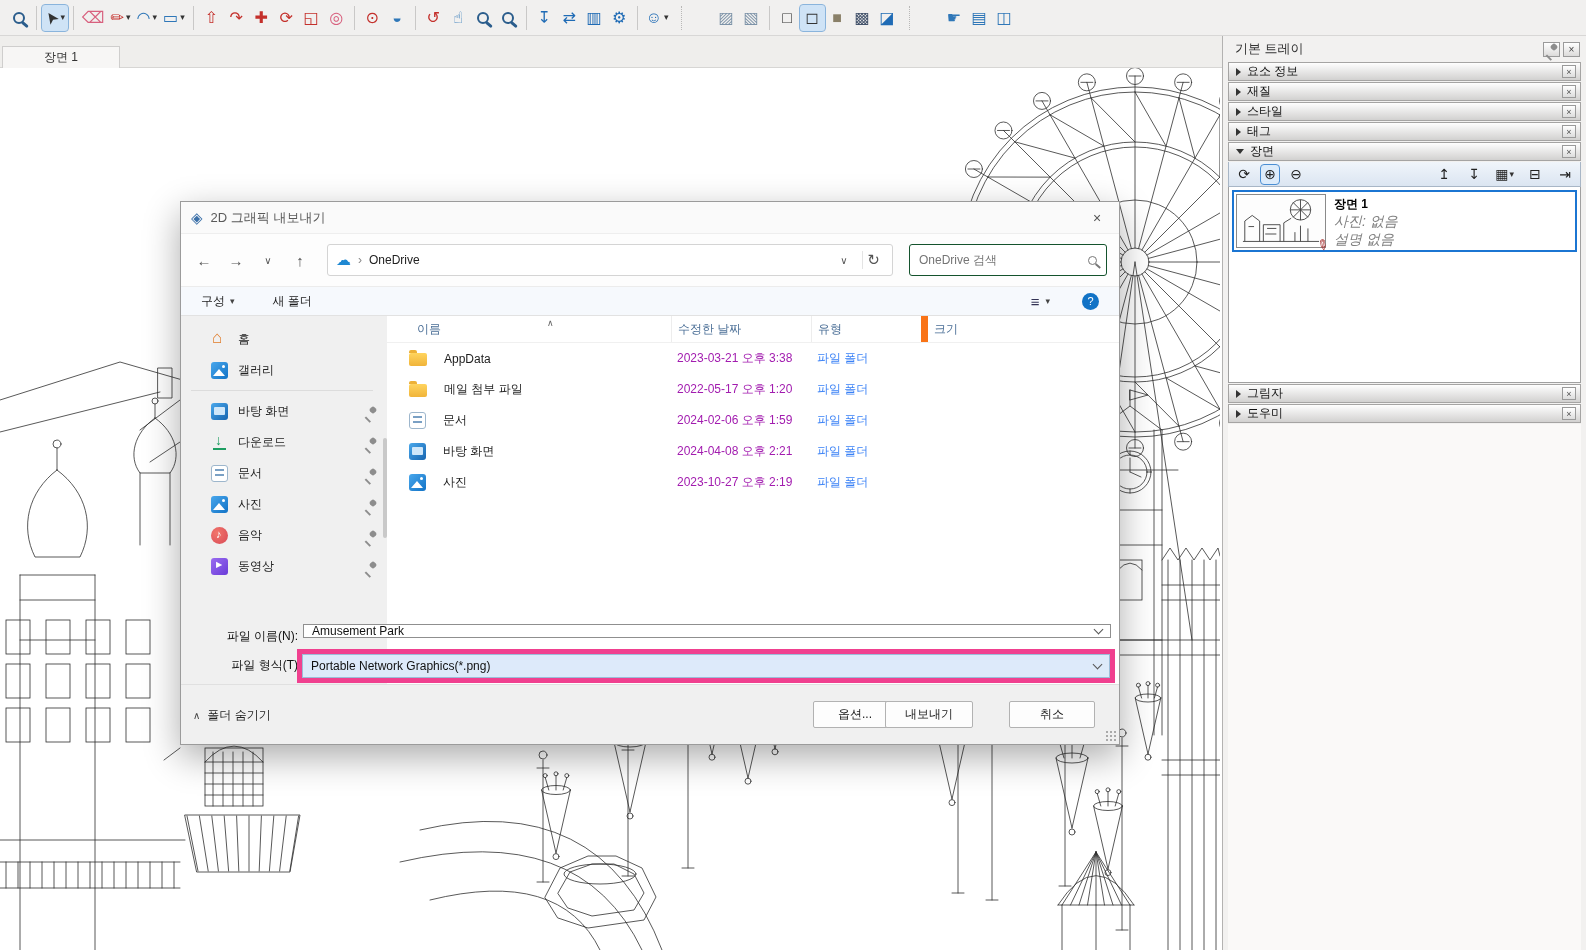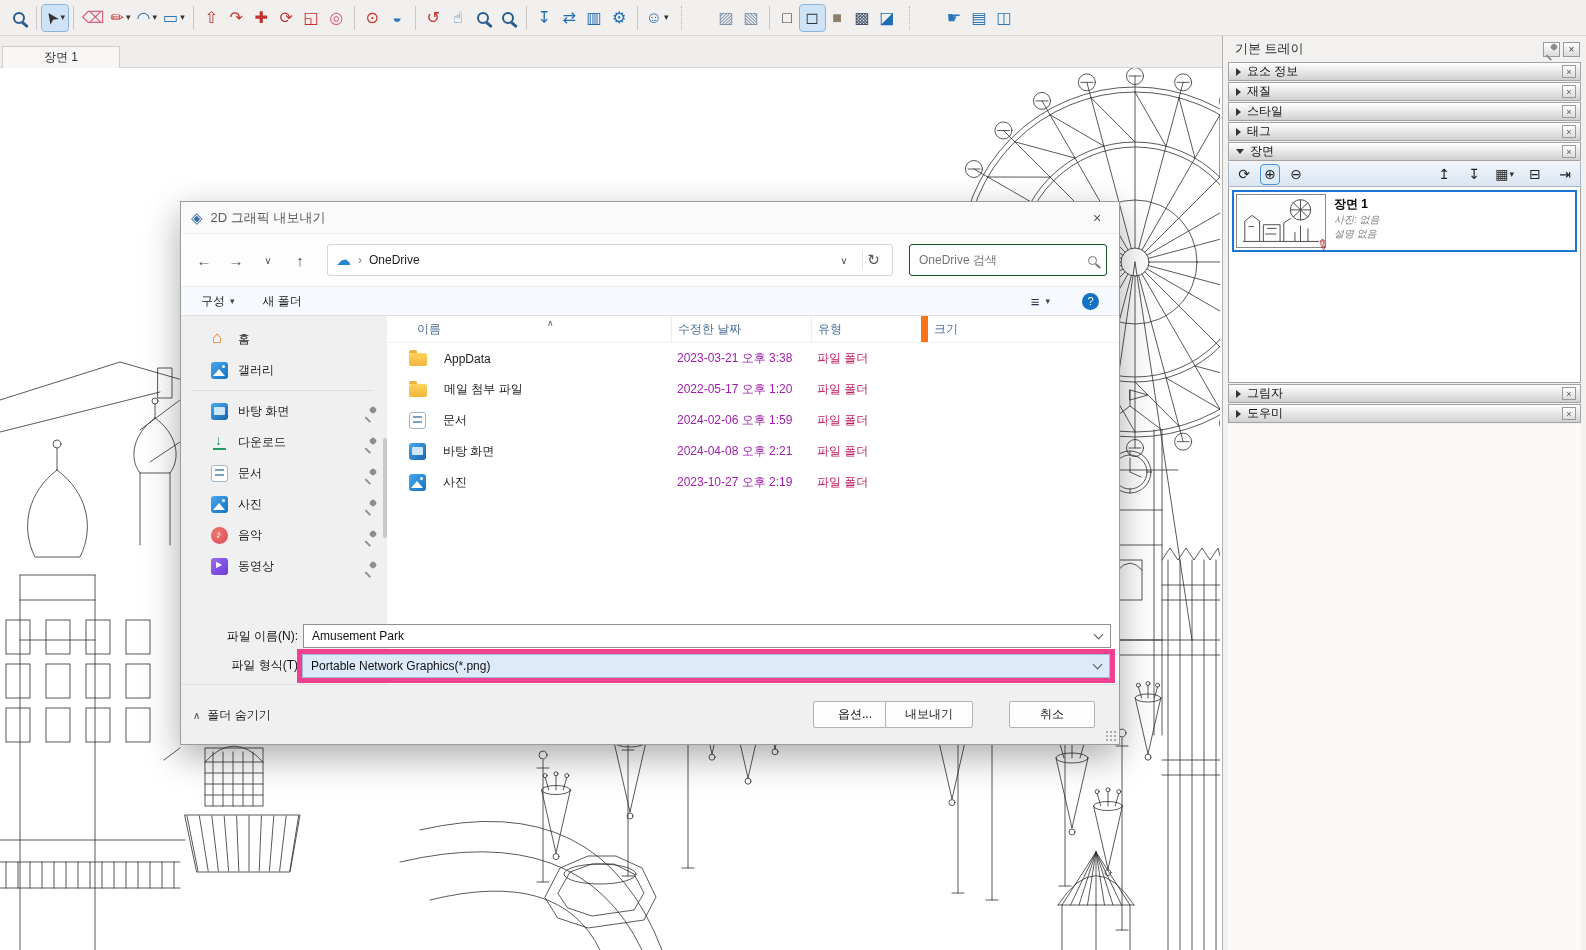--- a/index.html
+++ b/index.html
@@ -53,21 +53,21 @@
   #scene-toolbar .sp{flex:1;}
   .stbtn{min-width:18px;height:19px;display:flex;align-items:center;justify-content:center;
     font-size:14px;color:#222;border-radius:3px;gap:1px;}
   .stbtn.on{background:#ddecfb;outline:1px solid #4b8fd4;}
   #scene-list{height:196px;margin:0 5px;background:#fff;border:1px solid #a0a0a0;border-top:none;padding:3px;}
   #scene-card{height:62px;border:2px solid #1b75d2;display:flex;gap:8px;padding:2px;background:#fff;}
   #scene-thumb{width:90px;height:54px;border:1px solid #8a8a8a;background:#fdfdfd;position:relative;flex:none;}
   #scene-thumb .pencil{position:absolute;right:-4px;bottom:-6px;color:#a62b2b;font-size:14px;
     display:inline-block;transform:rotate(80deg);}
   .scene-name{font-weight:bold;font-size:12px;color:#000;margin-top:2px;}
-  .scene-sub{font-size:10px;font-style:italic;color:#808080;}
+  .scene-sub{font-size:14px;font-style:italic;color:#808080;}
   #tray-fill{flex:1;background:#faf9f8;margin:0 5px;}
 
   
   #dialog{position:absolute;left:180px;top:201px;width:940px;height:544px;background:#f0f0f0;
     border:1px solid #9b9b9b;box-shadow:0 12px 34px rgba(0,0,0,.33);}
   #dlg-titlebar{height:32px;background:#fafafa;border-bottom:1px solid #eee;display:flex;align-items:center;
     padding-left:10px;gap:8px;}
   .su-logo{color:#3a6fa8;font-size:15px;}
   #dlg-title{font-size:13px;color:#5a5a5a;flex:1;}
   #dlg-close{width:44px;height:31px;display:flex;align-items:center;justify-content:center;
@@ -111,23 +111,23 @@
   #list-head{height:27px;display:flex;align-items:center;font-size:12px;color:#4a6e96;position:relative;
     border-bottom:1px solid #f0f0f0;}
   .col-name{width:284px;padding-left:30px;position:relative;font-family:Liberation Serif, serif;}
   .col-date{width:140px;border-left:1px solid #ededed;padding-left:6px;height:100%;display:flex;align-items:center;}
   .col-type{width:110px;border-left:1px solid #ededed;padding-left:6px;height:100%;display:flex;align-items:center;}
   .col-size{width:90px;border-left:7px solid #f97316;padding-left:6px;height:100%;display:flex;align-items:center;}
   .sort-caret{position:absolute;left:160px;top:-3px;font-size:9px;color:#666;}
   .file-row{height:31px;display:flex;align-items:center;font-size:12px;}
   .file-row .cell-name{width:284px;display:flex;align-items:center;gap:17px;padding-left:22px;color:#1d1d1d;}
   .file-row .cell-date{width:140px;color:#a21caf;padding-left:6px;}
-  .file-row .cell-type{width:110px;color:#be185d;padding-left:6px;}
+  .file-row .cell-type{width:110px;color:#3b82f6;padding-left:6px;}
   .fld-label{position:absolute;font-size:12px;color:#111;text-align:right;width:95px;}
-  #fname-combo{position:absolute;left:122px;top:422px;width:808px;height:24px;background:#fff;
+  #fname-combo{position:absolute;left:122px;top:422px;width:808px;height:14px;background:#fff;
     border:1px solid #8f8f8f;display:flex;align-items:center;padding:0 8px;font-size:12px;color:#111;pointer-events:auto;}
   #ftype-wrap{position:absolute;left:116px;top:447px;width:818px;height:34px;background:#f0408f;
     padding:5px;pointer-events:auto;}
   #ftype-combo{width:100%;height:100%;background:#ddeafa;border:1px solid #9bbdd8;display:flex;
     align-items:center;padding:0 8px;font-size:12px;color:#111;}
   .combo-sp{flex:1;}
   .chev{width:7px;height:7px;border-right:1.5px solid #555;border-bottom:1.5px solid #555;
     transform:rotate(45deg);margin-top:-4px;}
   
   #dlg-footer{position:absolute;left:0;bottom:0;width:100%;height:60px;background:#f0f0f0;
@@ -910,21 +910,21 @@
       <input placeholder="OneDrive 검색" style="">
       <span class="mag-gray"></span>
     </div>
   </div>
 
   <div id="cmd-bar">
     <span style="display:flex;align-items:center;gap:5px;">
       <span>구성</span>
       <span class="caret9">▾</span>
     </span>
-    <span style="margin-left:18px;">새 폴더</span>
+    <span style="margin-left:28px;">새 폴더</span>
     <span class="sp"></span>
     <span style="display:flex;align-items:center;gap:6px;font-size:15px;color:#335;">
       <span>≡</span>
       <span class="caret9">▾</span>
     </span>
     <span class="help" style="margin-left:22px;">?</span>
   </div>
 
   <div id="dlg-body">
     <div id="dlg-sidebar">

